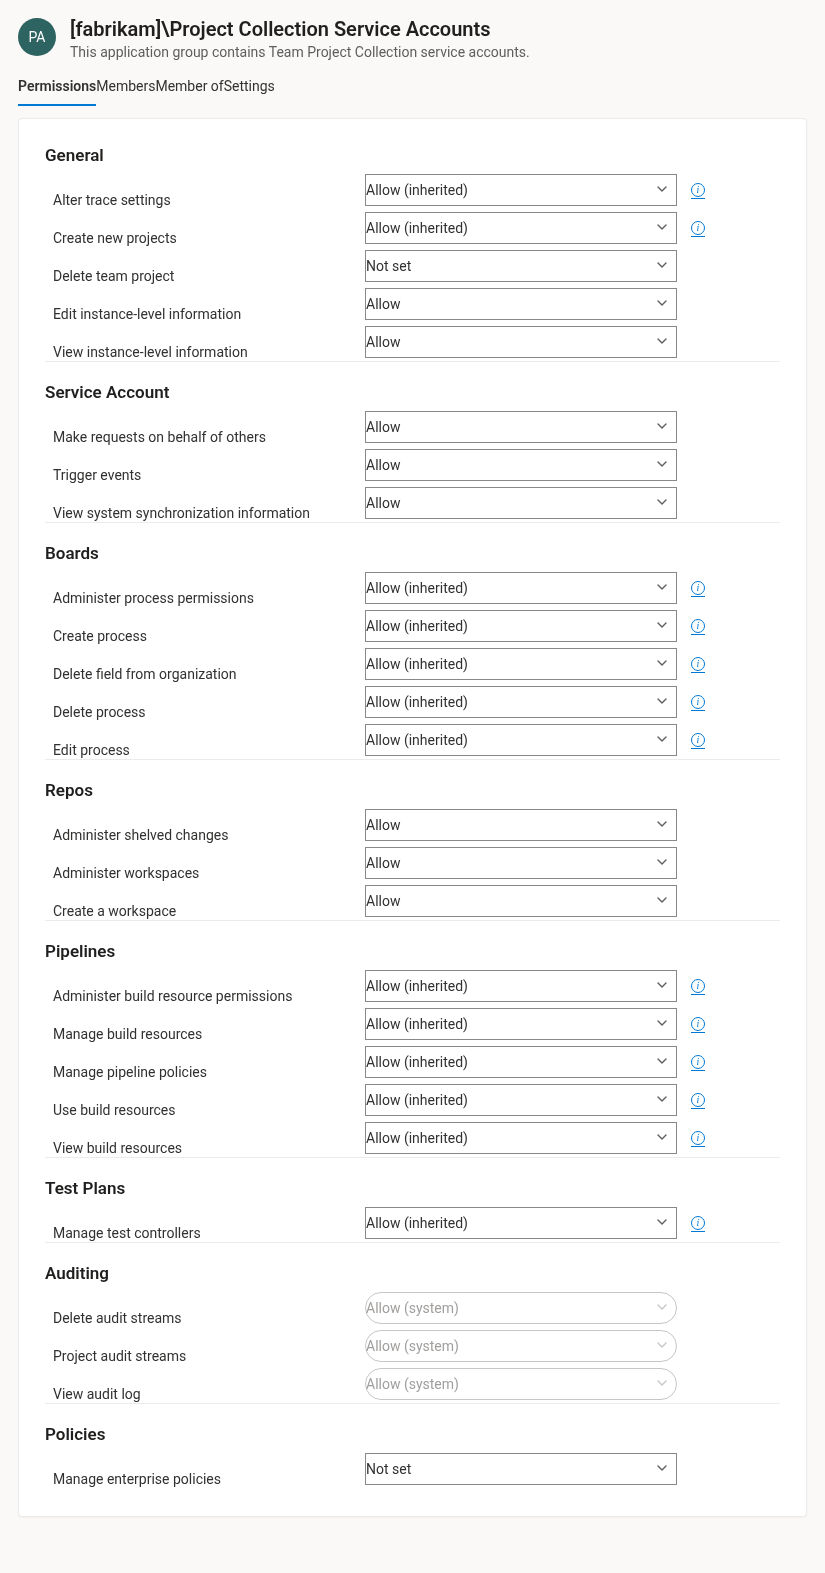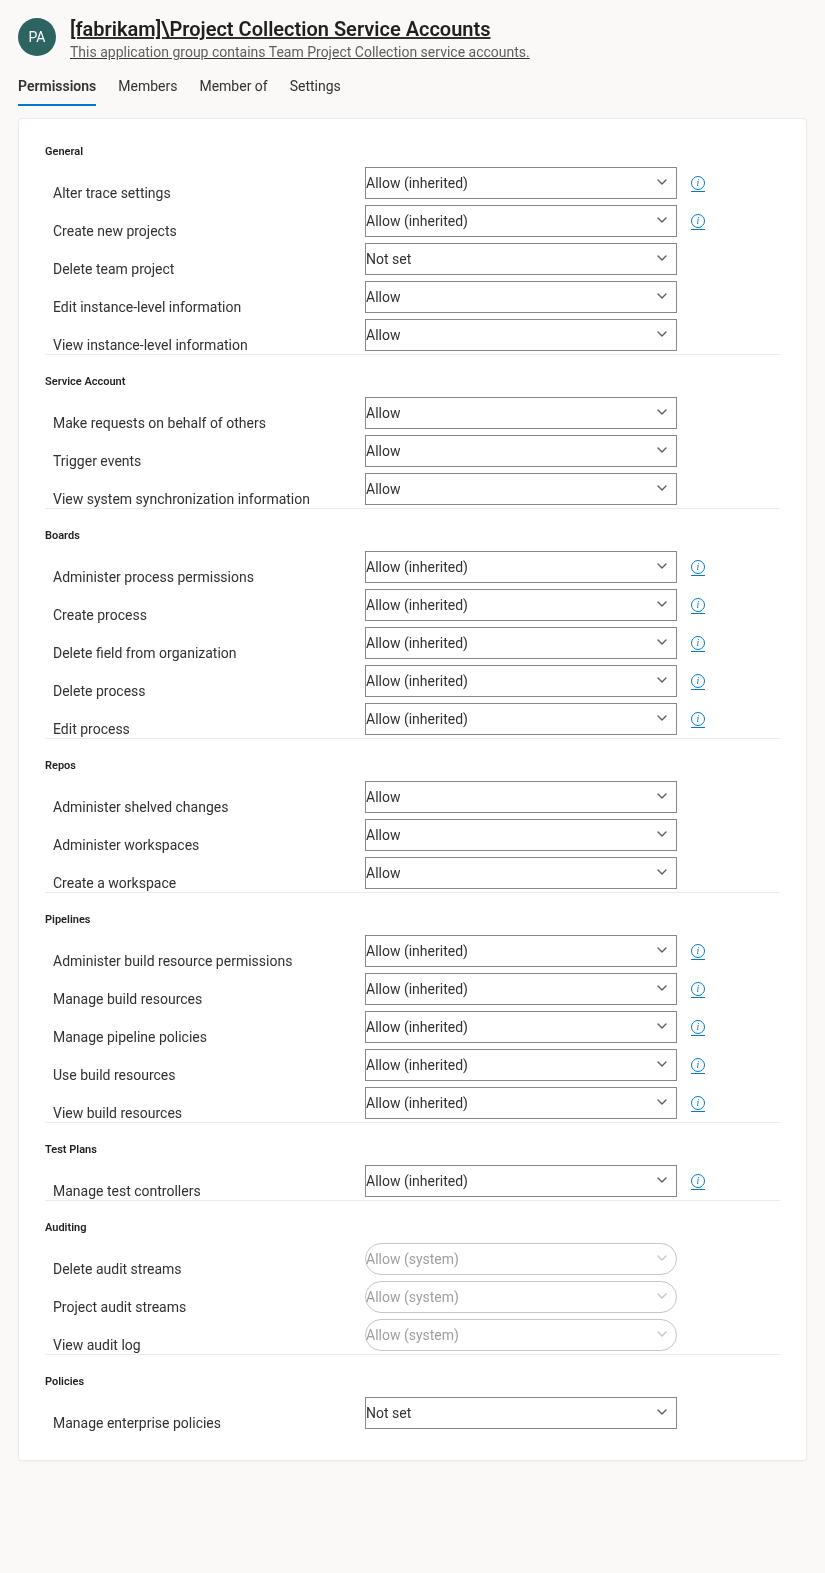--- a/index.html
+++ b/index.html
@@ -23,35 +23,34 @@
     background:#2d6360;
     color:#fff;
     display:flex;
     align-items:center;
     justify-content:center;
     font-size:14px;
     font-weight:400;
     flex-shrink:0;
     margin-top:2px;
   }
-  .title-block { flex:1;text-decoration:underline; }
+  .title-block { flex:1; }
   .page-title {
     font-size:20px;
     font-weight:600;
     line-height:1.3;
     color:#201f1e;
   }
   .page-subtitle {
     color:#605e5c;
     font-size:14px;
     margin-top:2px;
   }
   .tabs {
     display:flex;
-    gap:22px;
     padding:14px 18px 0 18px;
   }
   .tab {
     padding-bottom:10px;
     cursor:pointer;
     color:#323130;
     font-size:14px;
   }
   .tab.active {
     font-weight:600;
@@ -64,21 +63,21 @@
     border-radius:4px;
     box-shadow:0 1px 2px rgba(0,0,0,.04);
     padding:20px 26px 28px 26px;
   }
   .section {
     padding-top:6px;
   }
   .section + .section { margin-top:14px; }
   .section-title {
     font-weight:600;
-    font-size:11px;
+    font-size:17px;
     margin-bottom:6px;
     color:#201f1e;
   }
   .rows {
     border-bottom:1px solid #edebe9;
   }
   .section:last-child .rows { border-bottom:none; }
   .perm-row {
     display:flex;
     align-items:center;

